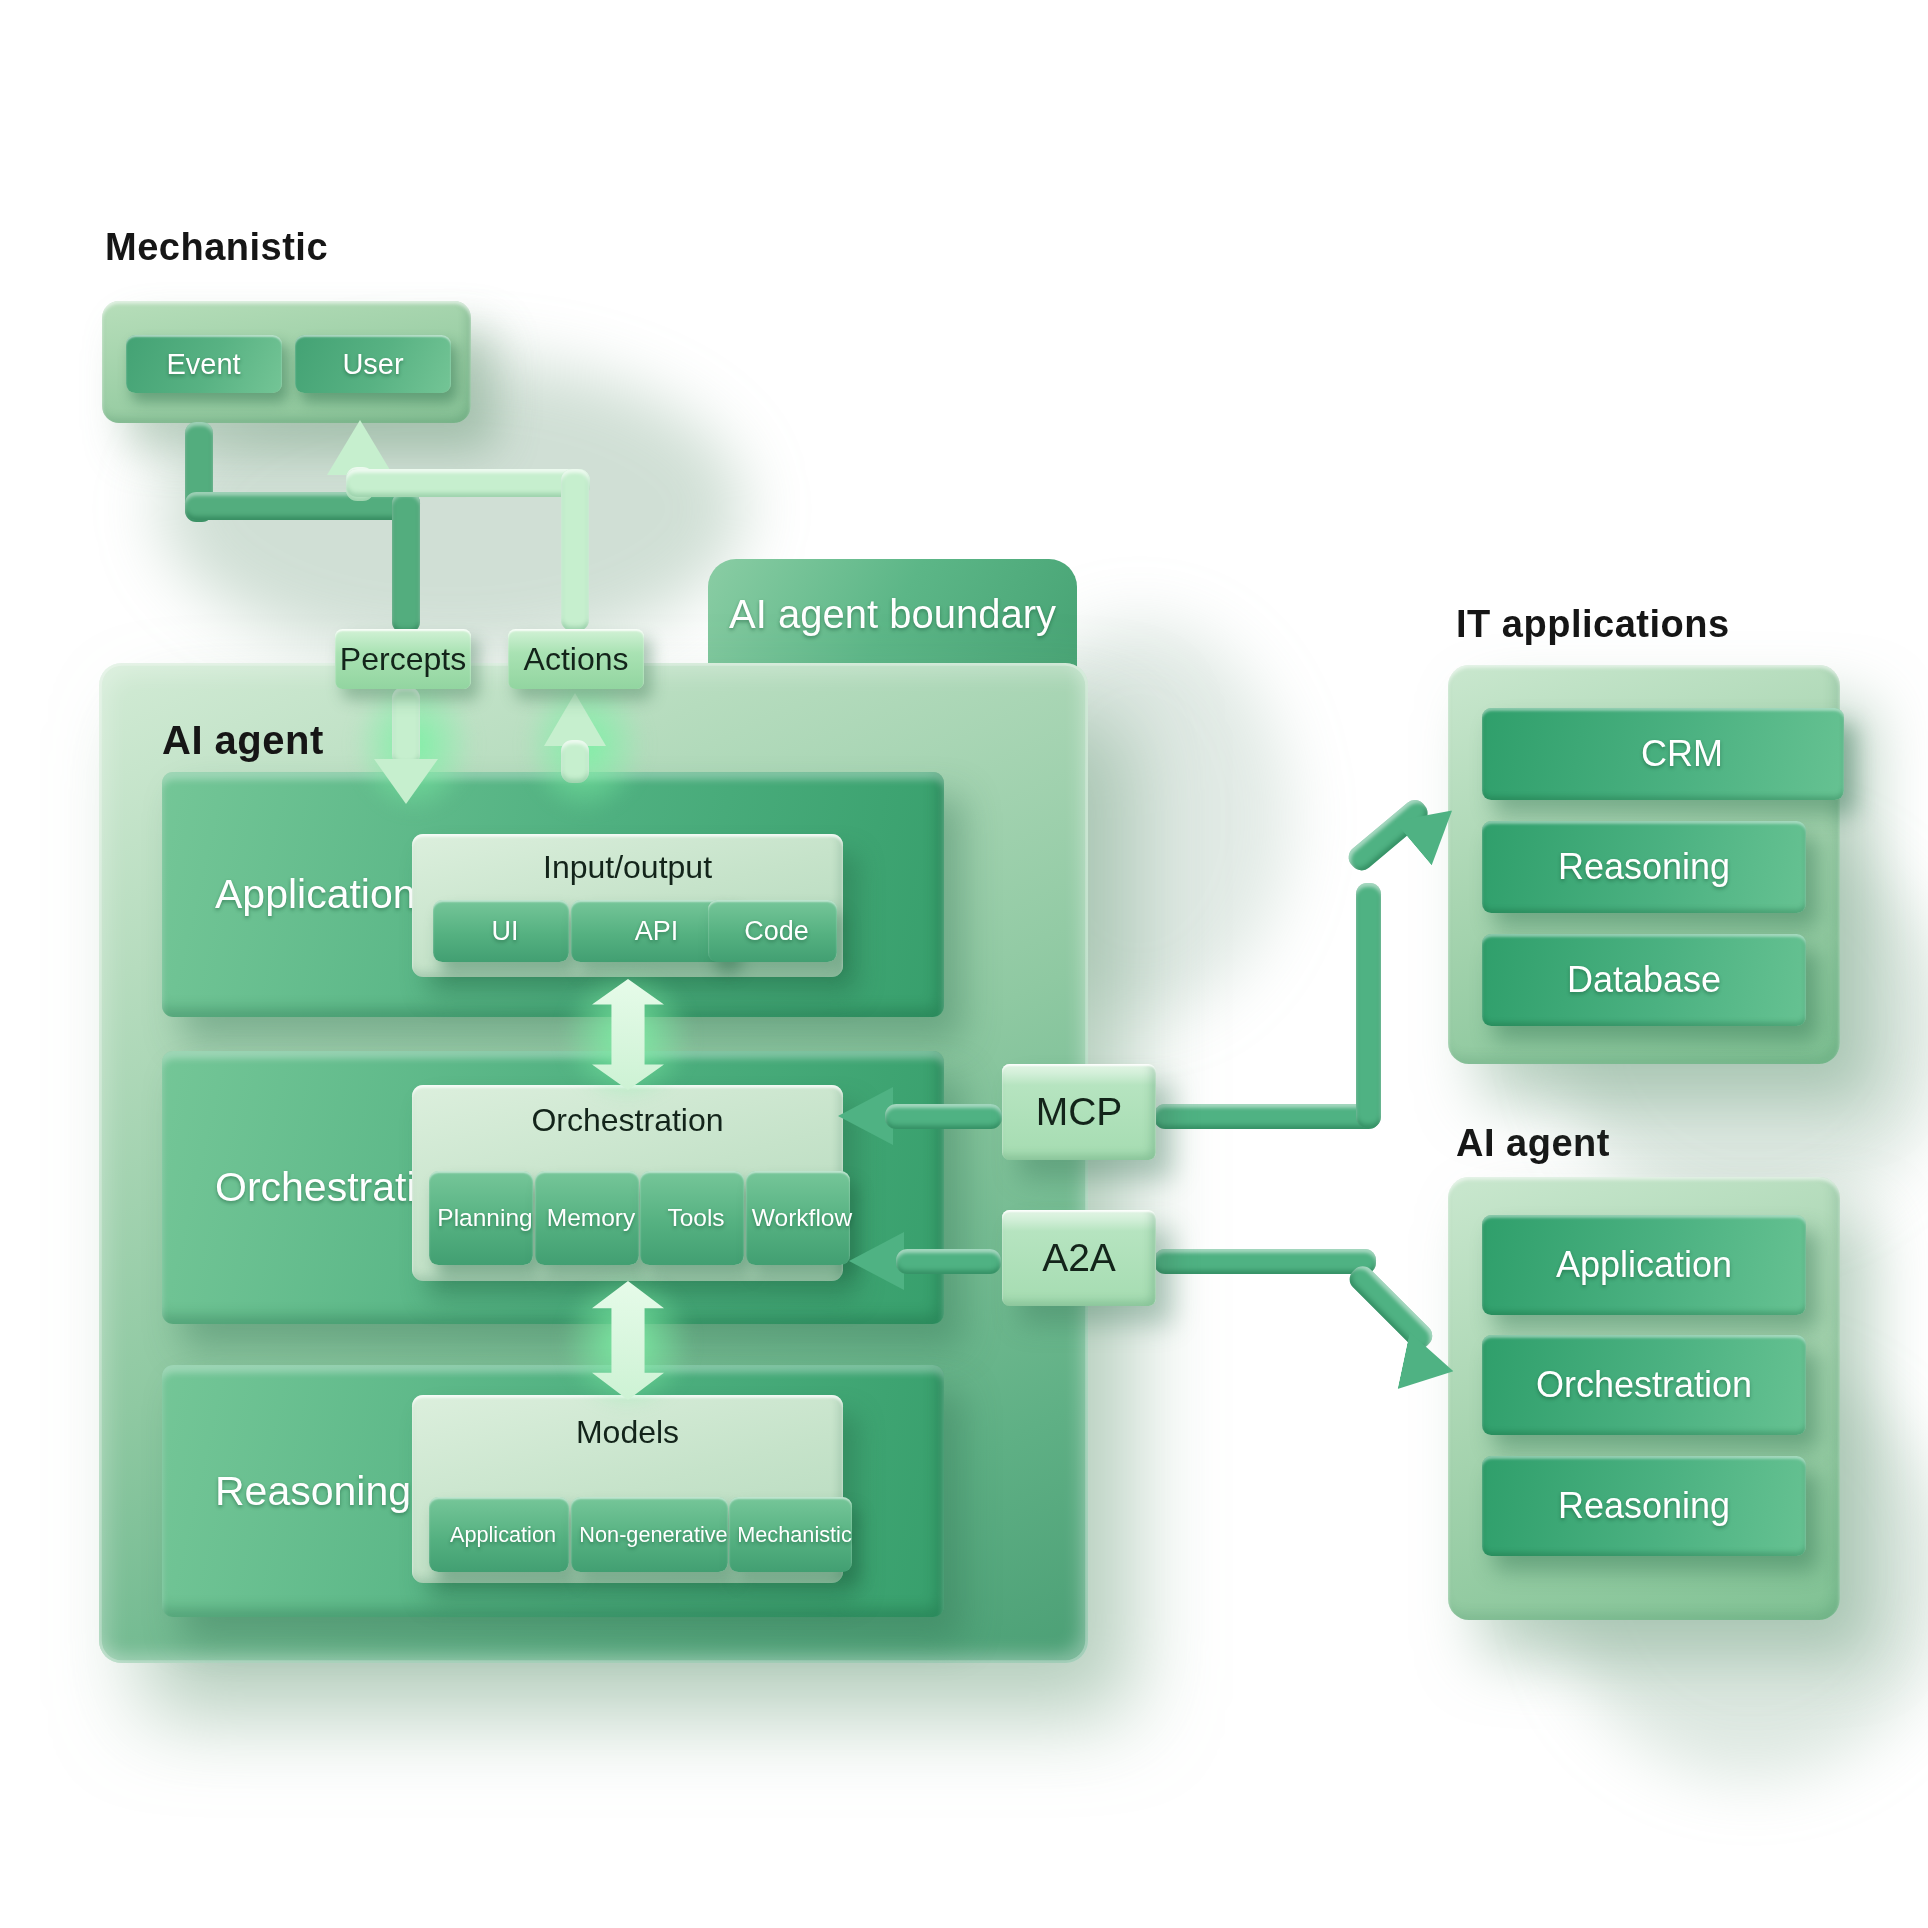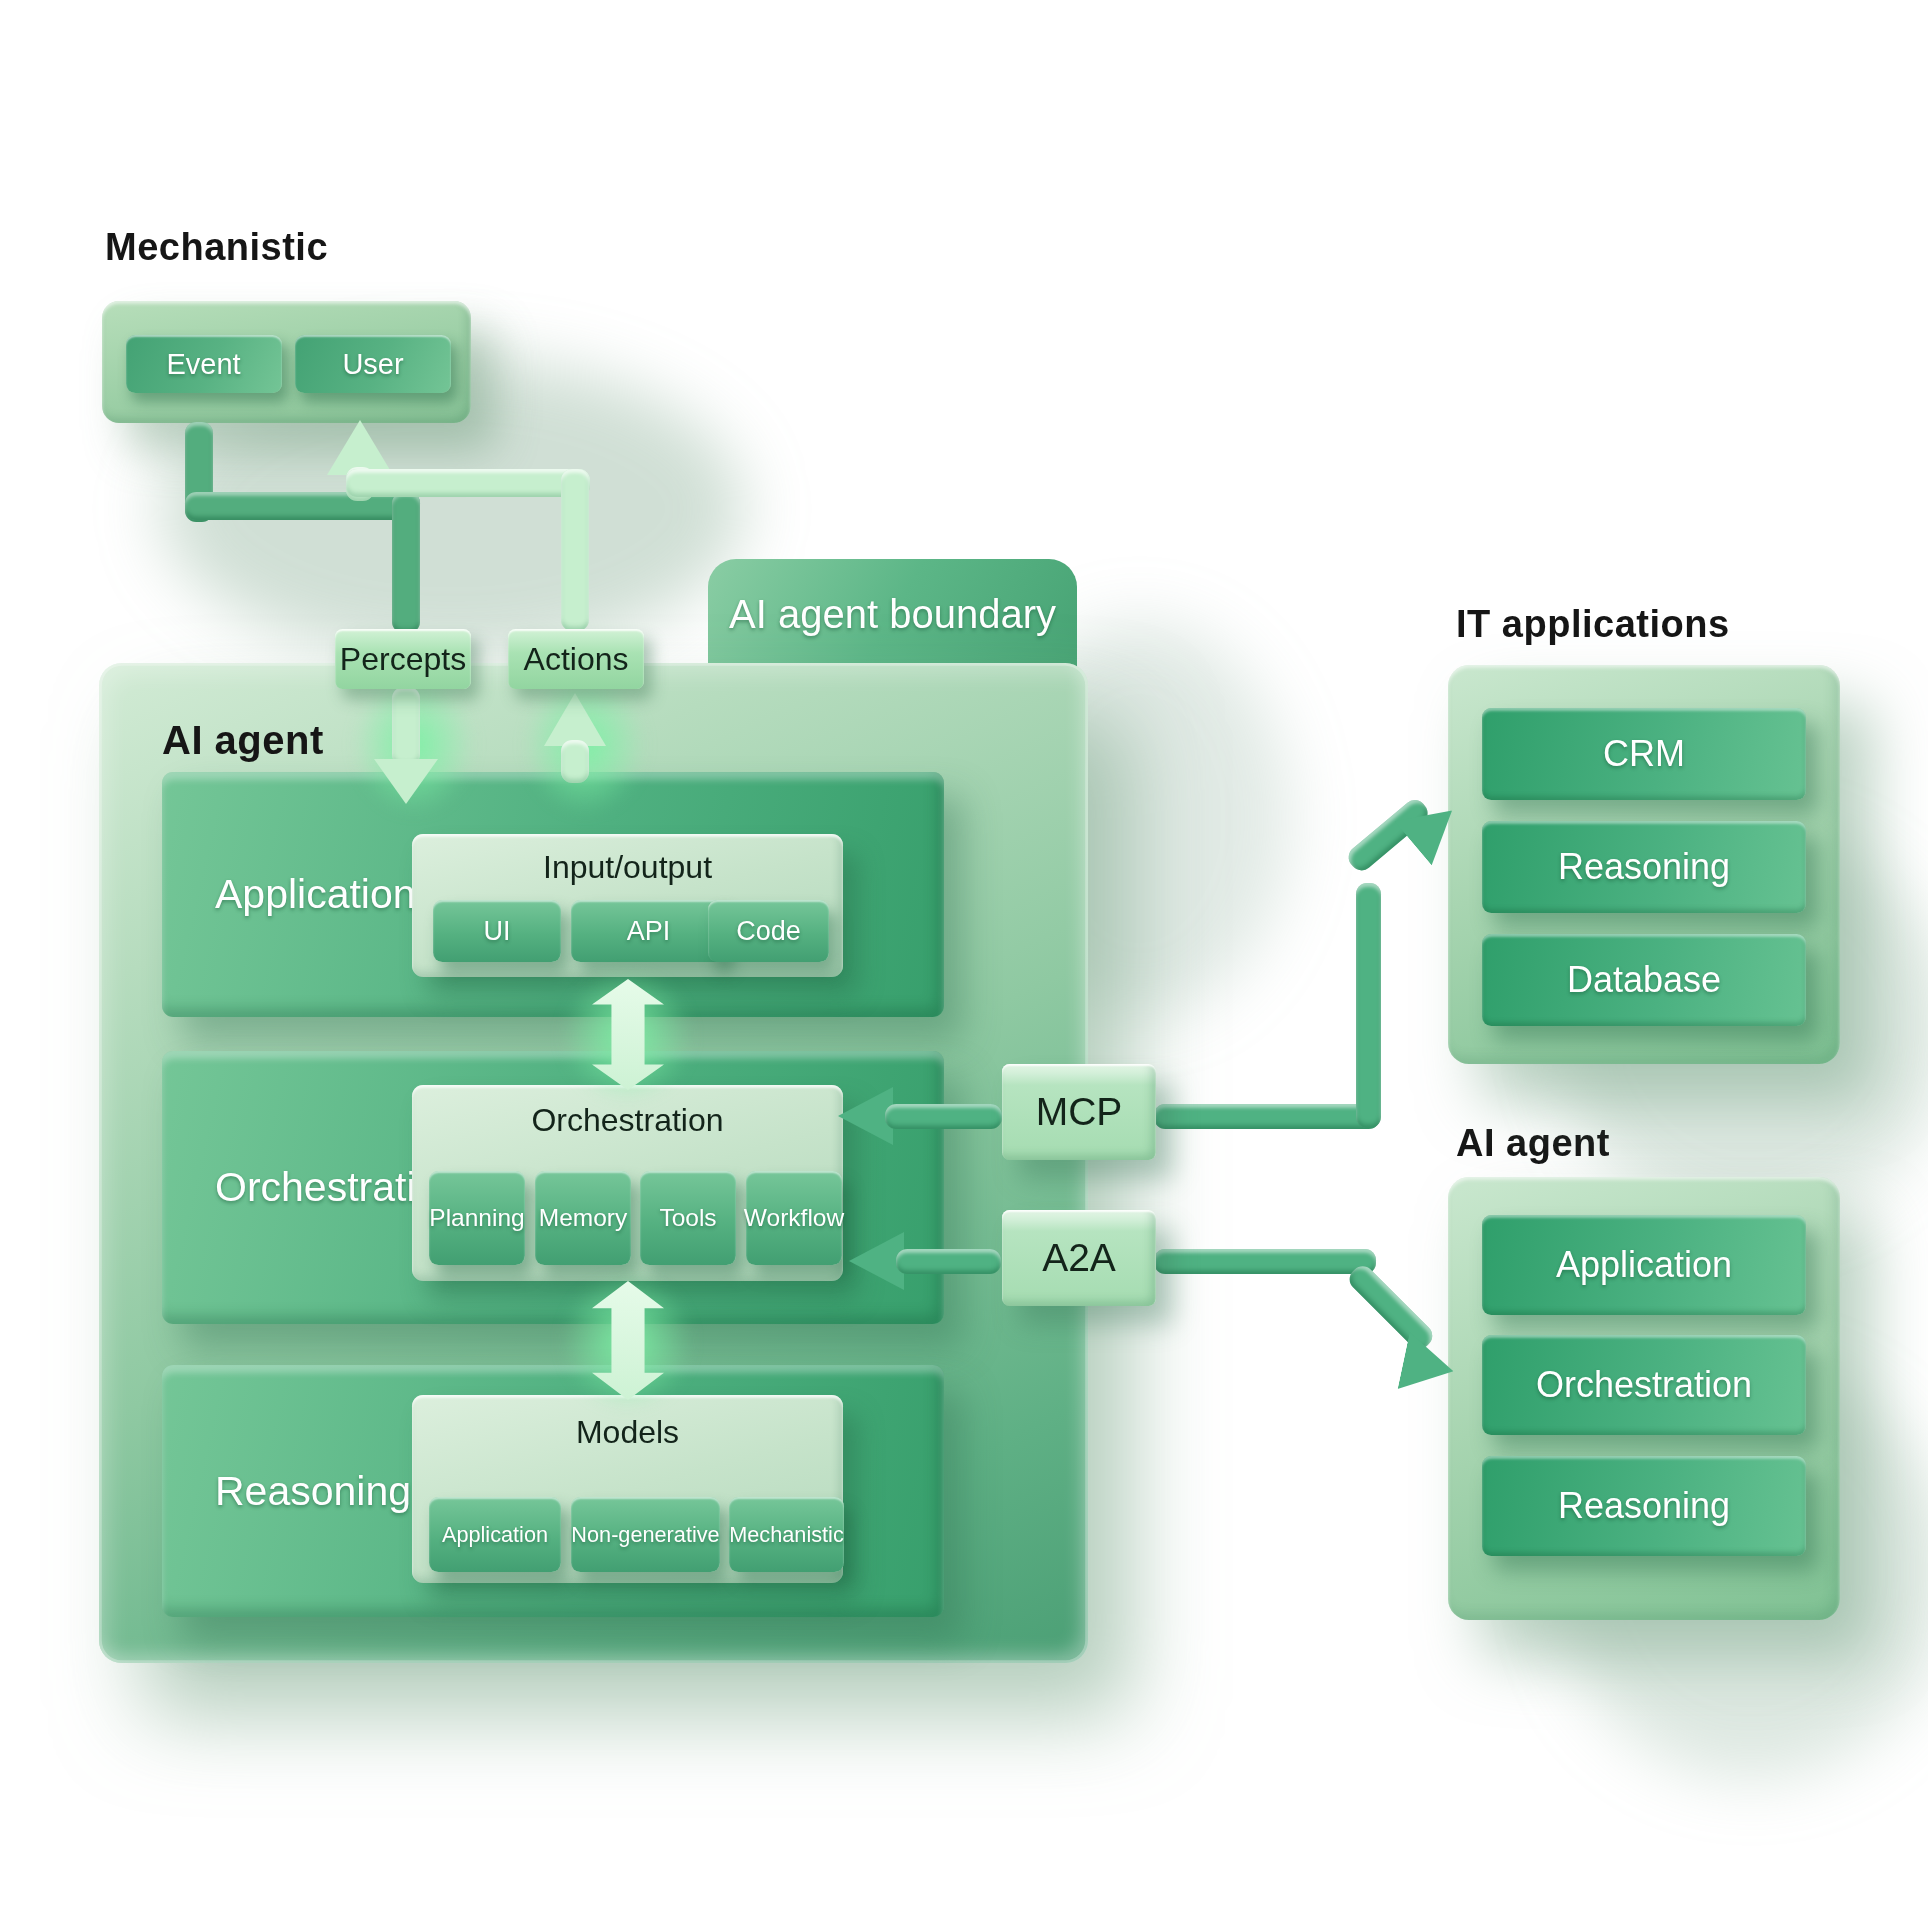--- a/index.html
+++ b/index.html
@@ -71,21 +71,21 @@
     background:linear-gradient(165deg,#dcefdd 0%,#c6e3ca 50%,#b2d8bb 100%);
     box-shadow:15px 19px 26px rgba(35,105,70,.40), inset 0 2.8px 2.8px rgba(255,255,255,.8),
                inset -3.8px -4.7px 8.5px rgba(30,100,65,.18);}
   .subpanel-title{position:absolute;left:0;width:100%;text-align:center;color:#13241a;font-size:32px;}
   .panel-io{top:834px;height:143px;} .panel-io .subpanel-title{top:15px;}
   .panel-orch{top:1085px;height:196px;} .panel-orch .subpanel-title{top:17px;}
   .panel-models{top:1395px;height:188px;} .panel-models .subpanel-title{top:19px;}
 
   .chip{position:absolute;z-index:4;border-radius:9.4px;font-size:27px;
     background:linear-gradient(180deg,#76c699 0%,#55b181 55%,#429f72 100%);
-    box-shadow:7.5px 11.3px 15px rgba(30,100,65,.40), inset 0 1.9px 1.9px rgba(255,255,255,.55);}
+    box-shadow:7.5px 11.3px 15px rgba(30,100,65,.40), inset 0 1.9px 1.9px rgba(255,255,255,.55);padding-left:8px;}
   .chip-io{top:900px;height:62px;}
   .chip-ui{left:433px;width:128px;} .chip-api{left:571px;width:155px;} .chip-code{left:708px;width:121px;}
   .chip-orch{top:1171px;height:94px;font-size:24.5px;}
   .chip-planning{left:429px;width:96px;} .chip-memory{left:535px;width:96px;}
   .chip-tools{left:640px;width:96px;} .chip-workflow{left:746px;width:96px;}
   .chip-models{top:1497px;height:75px;font-size:21.7px;}
   .chip-generative{left:429px;width:132px;} .chip-nongen{left:571px;width:149px;} .chip-mech{left:729px;width:115px;}
 
   
   .glow{position:absolute;z-index:5;background:radial-gradient(closest-side,rgba(125,240,165,.95),rgba(125,240,165,0));filter:blur(7.5px);}
@@ -106,21 +106,21 @@
   .side-panel{position:absolute;left:1448px;width:392px;border-radius:21px;z-index:1;
     background:linear-gradient(160deg,#c9e7ce 0%,#a8d5b1 45%,#7fc193 100%);
     box-shadow:32px 38px 60px rgba(120,165,135,.5), inset 0 2.8px 3.8px rgba(255,255,255,.6),
                inset -5.6px -6.6px 11.3px rgba(30,100,65,.15);}
   .it-panel{top:665px;height:399px;}
   .ragent-panel{top:1177px;height:443px;}
   .bar{position:absolute;left:1482px;width:324px;z-index:2;border-radius:9.4px;font-size:36px;
     background:linear-gradient(100deg,#2f9f6b 0%,#4bb181 55%,#66c292 100%);
     box-shadow:11.3px 15px 21px rgba(35,105,70,.4), inset 0 2.8px 2.8px rgba(255,255,255,.45),
                inset 0 -3.8px 5.6px rgba(10,80,45,.25);}
-  .bar-it{height:92px;} .bar-crm{top:708px;} .bar-msg{top:821px;} .bar-db{top:934px;}
+  .bar-it{height:92px;} .bar-crm{top:708px;padding-left:38px;} .bar-msg{top:821px;} .bar-db{top:934px;}
   .bar-ag{height:100px;} .bar-app{top:1215px;} .bar-orc{top:1335px;} .bar-rea{top:1456px;}
 </style>
 </head>
 <body>
 
 <div class="stage">
 
   <div class="blob blob-env"></div>
   <div class="blob blob-tab"></div>
   <div class="blob blob-it"></div>

